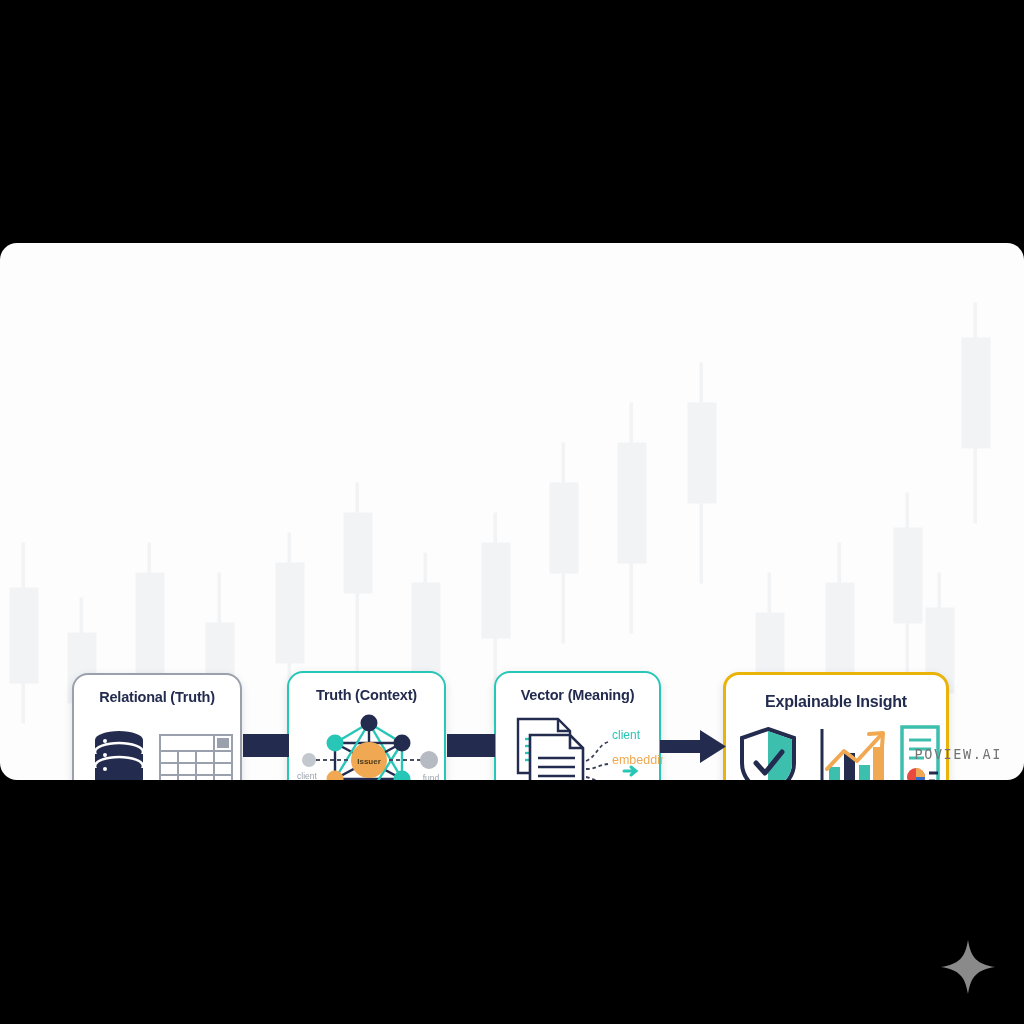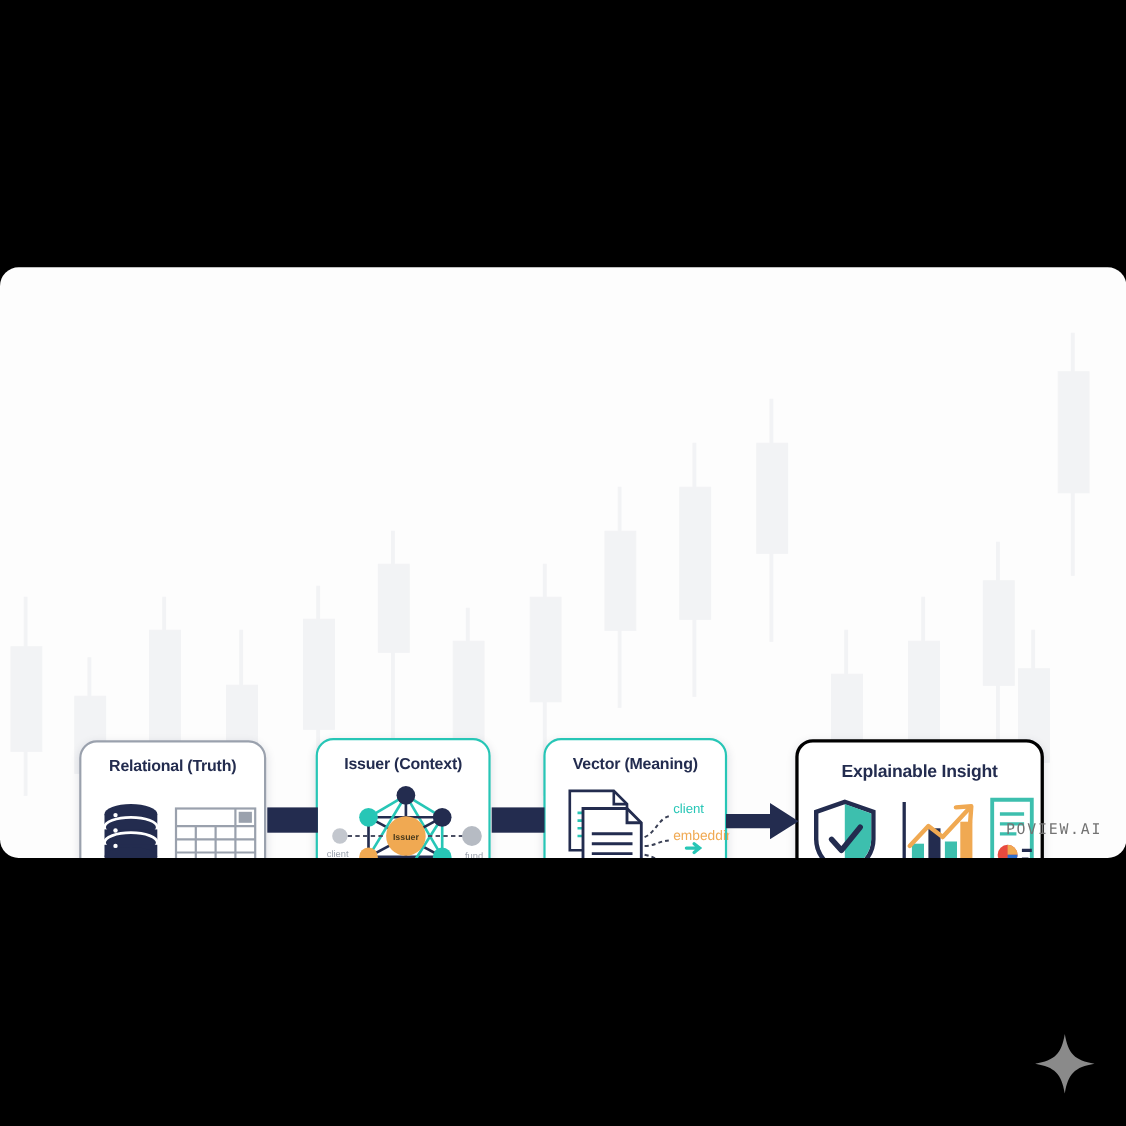--- a/index.html
+++ b/index.html
@@ -44,21 +44,21 @@
   .card-body { position:absolute; left:0; right:0; }
 
   
   #card-relational { left:72px;  top:430px; width:170px; height:143px;
                      border:2px solid #9aa1ad; }
   #card-graph      { left:287px; top:428px; width:159px; height:144px;
                      border:2.5px solid #27c6b6; }
   #card-vector     { left:494px; top:428px; width:167px; height:144px;
                      border:2.5px solid #27c6b6; }
   #card-insight    { left:723px; top:429px; width:226px; height:144px;
-                     border:3px solid #000000; }
+                     border:3px solid #eab308; }
 
   #card-relational .card-title,
   #card-graph .card-title,
   #card-vector .card-title { top:14px; font-size:14.5px; }
   #card-insight .card-title { top:18px; font-size:16px; }
 
   
   .connector { position:absolute; background:#232c4f; }
   #conn-1 { left:243px; top:491px; width:46px;  height:23px; }
   #conn-2 { left:447px; top:491px; width:48px;  height:23px; }
@@ -176,21 +176,21 @@
             <line x1="86" y1="54" x2="158" y2="54"></line>
             <line x1="104" y1="30" x2="104" y2="66"></line>
             <line x1="122" y1="30" x2="122" y2="66"></line>
             <line x1="140" y1="14" x2="140" y2="66"></line>
           </g>
           <rect x="143" y="17" width="12" height="10" fill="#9aa1ad"></rect>
         </svg>
       </div>
 
       <div class="card" id="card-graph">
-        <div class="card-title">Issuer (Context)</div>
+        <div class="card-title">Truth (Context)</div>
         <svg class="card-body" style="top:36px;height:100px" viewBox="0 0 159 100">
           <g>
 
             <g stroke-width="2.4" fill="none">
               <path d="M80 14 L46 34" stroke="#27c6b6"></path>
               <path d="M80 14 L113 34" stroke="#27c6b6"></path>
               <path d="M80 14 L113 70" stroke="#27c6b6"></path>
               <path d="M80 14 L80 86" stroke="#232c4f"></path>
               <path d="M46 34 L46 70" stroke="#232c4f"></path>
               <path d="M46 34 L113 34" stroke="#232c4f"></path>

